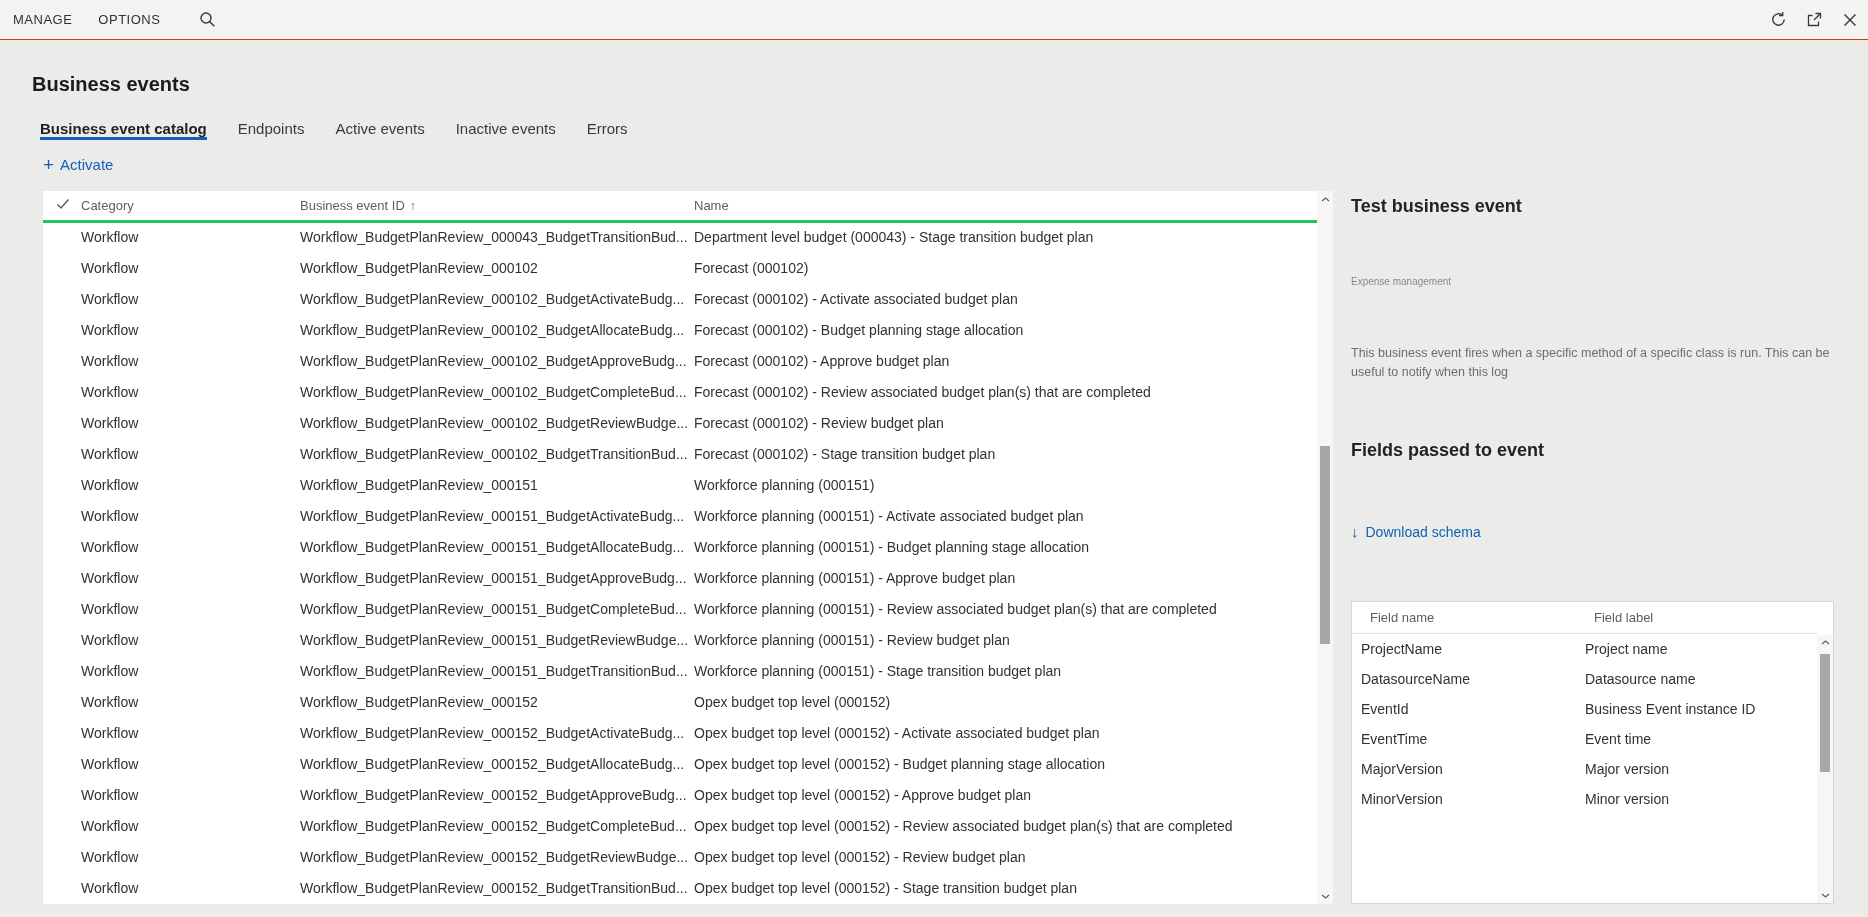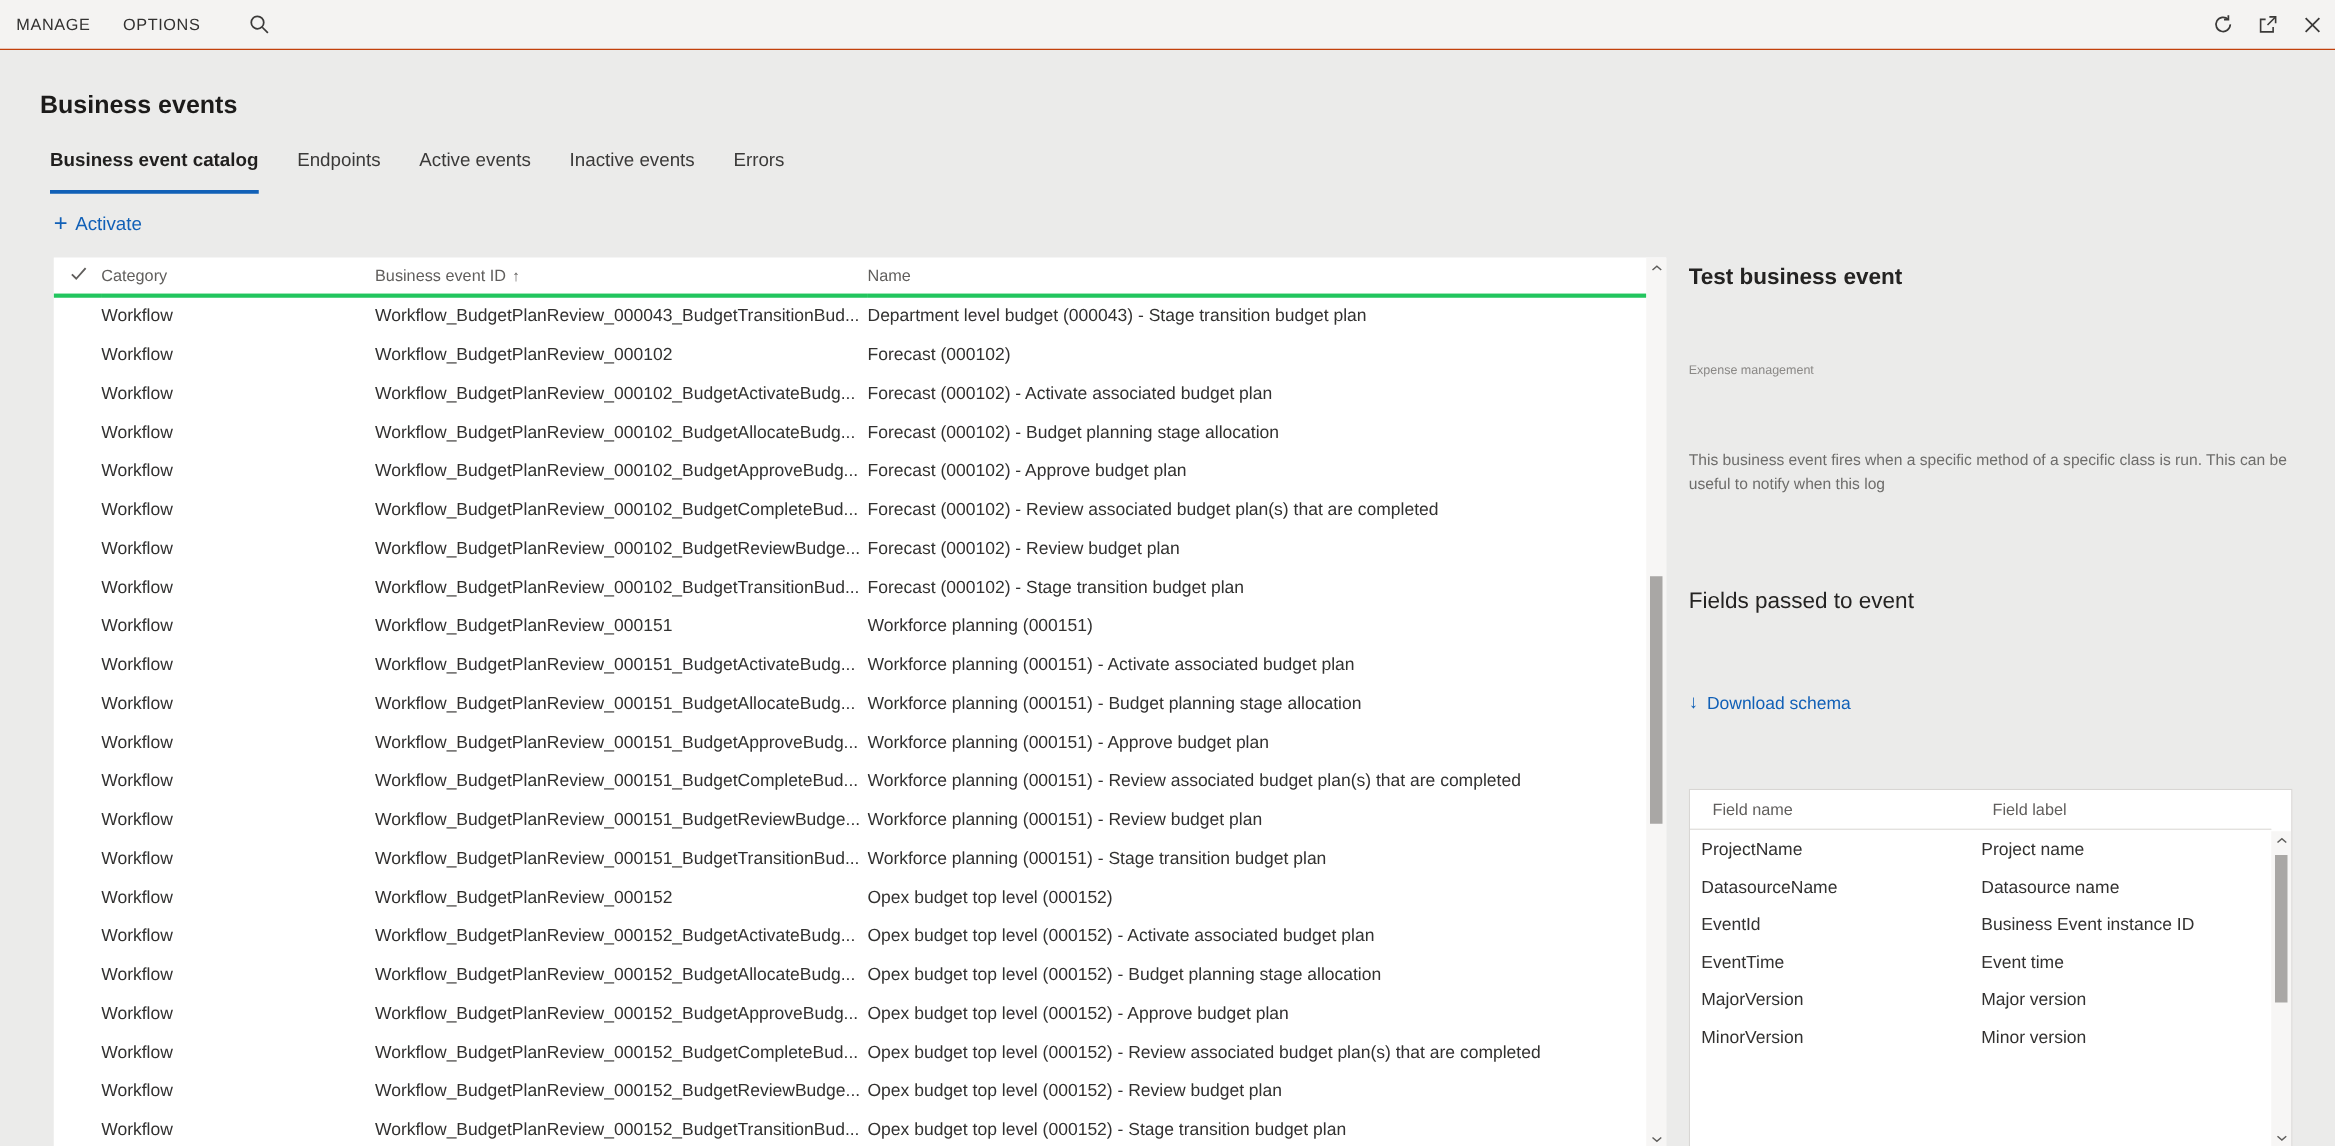--- a/index.html
+++ b/index.html
@@ -12,21 +12,21 @@
             display:flex; align-items:center; }
   .menu-item { font-size:13px; letter-spacing:.5px; color:#323130; padding:0 13px; height:40px; }
   .icon-btn { width:36px; height:40px; display:flex; align-items:center; justify-content:center; color:#3b3a39; }
   .icon-btn svg { display:block; }
   .search-btn { margin-left:16px; }
   .topbar-spacer { flex:1; }
 
   
   .page-title { font-size:20px; font-weight:700; color:#1c1b1a; margin:33px 0 0 32px; }
   .tabs { display:flex; gap:31px; margin:24px 0 0 40px; }
-  .tab { font-size:15px; color:#3b3a39; padding-bottom:15px; border-bottom:3px solid transparent; }
+  .tab { font-size:15px; color:#3b3a39; padding-bottom:0; border-bottom:3px solid transparent; }
   .tab.active { color:#201f1e; font-weight:600; border-bottom-color:#1160b7; }
   .toolbar { margin:15px 0 0 43px; }
   .activate-btn { color:#1160b7; font-size:15px; display:flex; align-items:center; gap:6px; }
   .plus-glyph { font-size:19px; line-height:1; font-weight:400; }
 
   
   .content-row { display:flex; margin:17px 34px 0 43px; height:713px; gap:18px; }
 
   
   .grid-panel { position:relative; background:#fff; width:1290px; flex:none; overflow:hidden; }
@@ -48,21 +48,21 @@
   .sb-thumb { position:absolute; left:3px; right:3px; background:#a9a7a5; }
   .grid-thumb { top:239px; height:198px; }
   .fields-thumb { top:3px; height:118px; }
   .fields-scrollbar { top:33px; }
 
   
   .details { width:483px; flex:none; display:flex; flex-direction:column;gap:48px; }
   .details-title { font-size:18px; font-weight:700; color:#242322; margin-top:5px; }
   .details-subtitle { font-size:10px; color:#8a8886; margin-top:11px; }
   .details-desc { font-size:12.5px; color:#6e6d6b; margin-top:9px; line-height:1.5; }
-  .fields-title { font-size:18px; font-weight:400; color:#242322; margin-top:25px; }
+  .fields-title { font-size:18px; font-weight:700; color:#242322; margin-top:10px; }
   .download-link { display:flex; align-items:center; gap:7px; color:#1160b7; font-size:14px;
                    margin-top:15px; align-self:flex-start; }
   .download-glyph { font-size:15px; line-height:1; }
   .fields-card { position:relative; background:#fff; border:1px solid #d8d6d4; margin-top:13px;
                  flex:1; overflow:hidden; }
   .fields-table { width:465px; border-collapse:collapse; table-layout:fixed; }
   .fields-table th { height:32px; font-size:13px; font-weight:400; color:#605e5c; text-align:left;
                      border-bottom:1px solid #e3e1df; padding-left:18px; vertical-align:middle; }
   .fields-table td { height:30px; font-size:14px; color:#323130; padding-left:9px;
                      vertical-align:middle; white-space:nowrap; overflow:hidden; }

